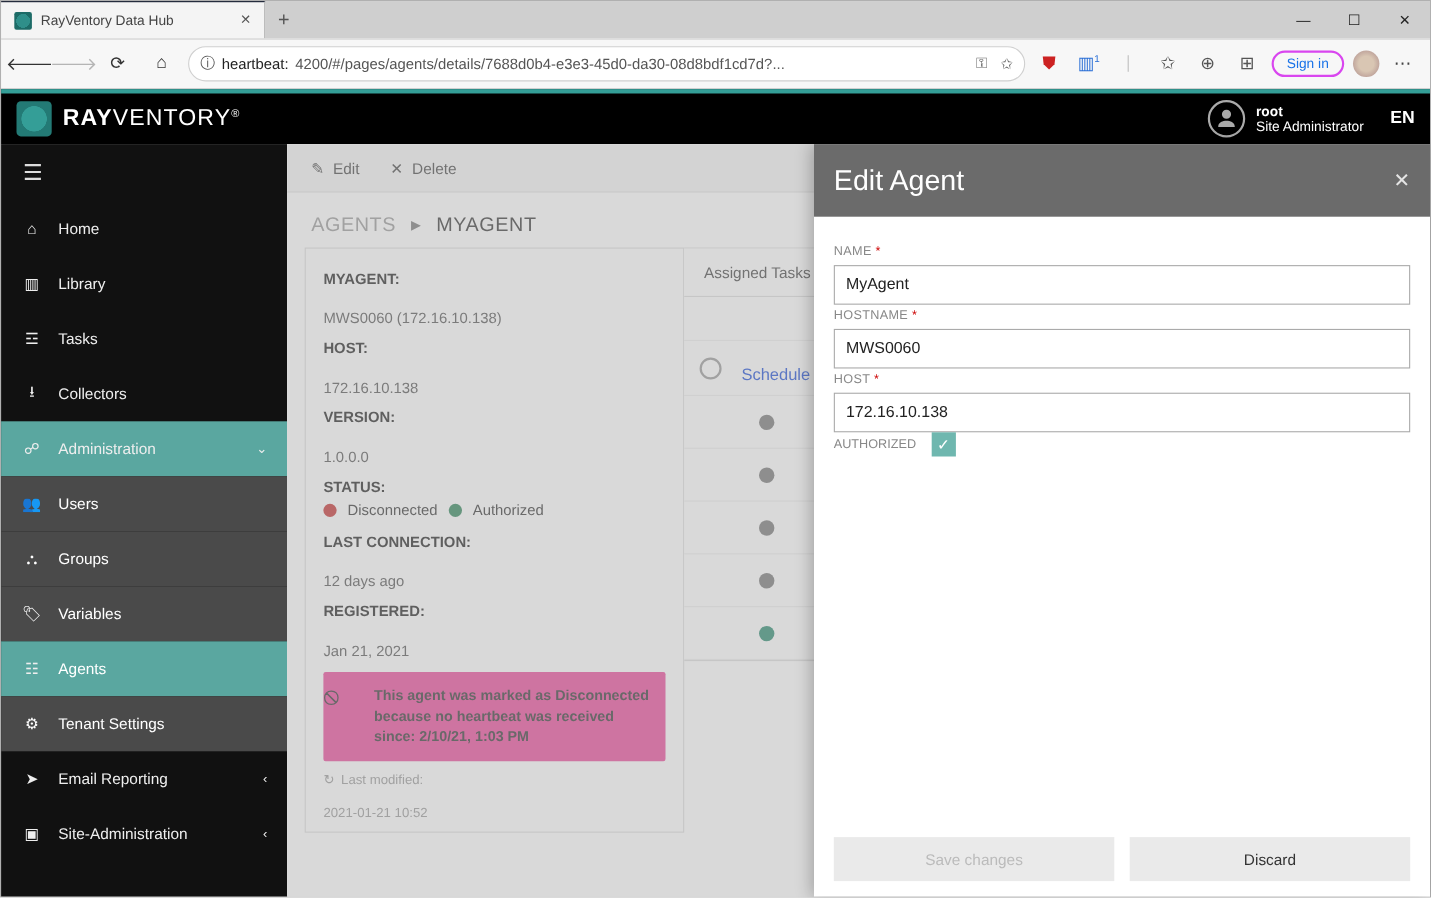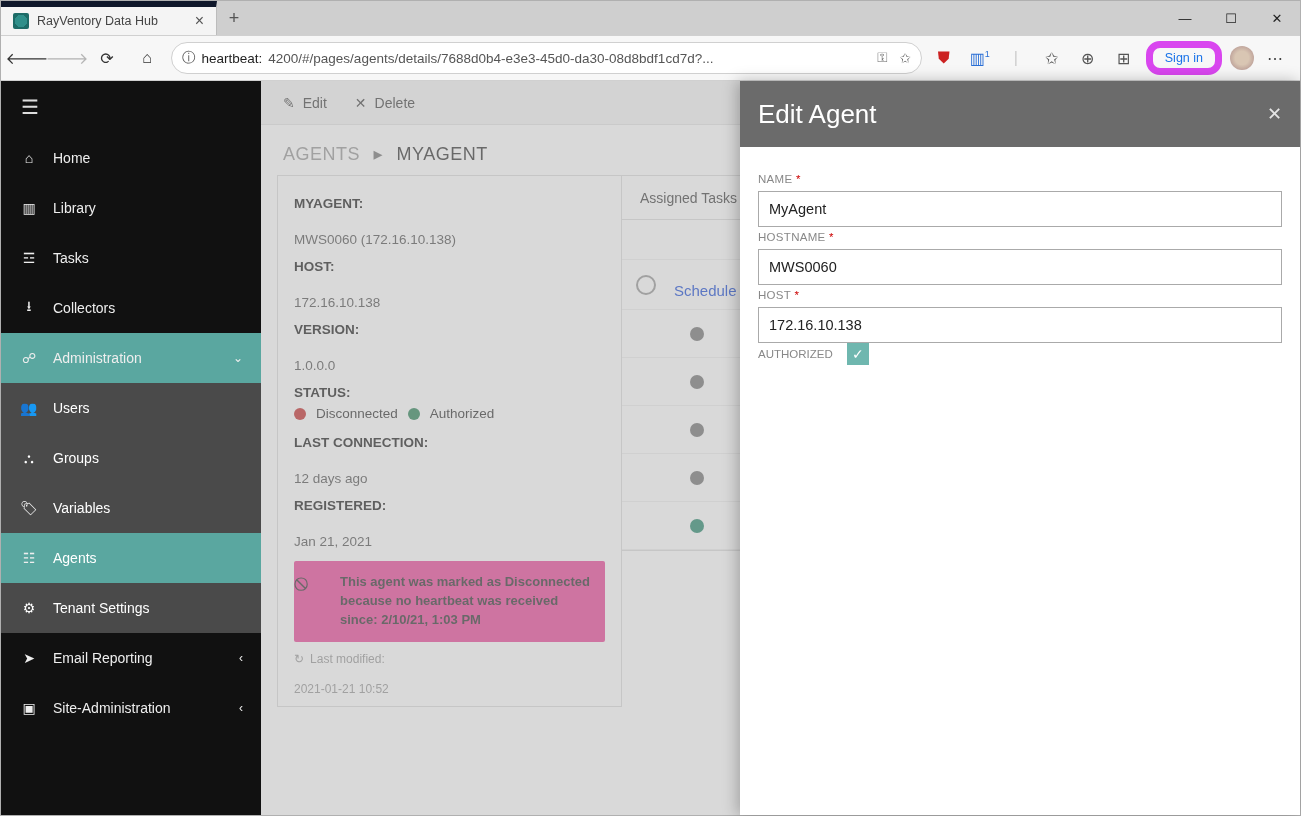--- a/index.html
+++ b/index.html
@@ -1,35 +1,35 @@
 <!DOCTYPE html>
 <html><head>
 <meta charset="utf-8">
 <style>
 * { margin: 0; padding: 0; box-sizing: border-box; font-family: "Segoe UI", Arial, sans-serif; }
 html, body { width: 1301px; height: 816px; overflow: hidden; background: #fff; }
 
 
 .browser { width: 1301px; height: 816px; display: flex; flex-direction: column; border: 1px solid #b0b0b0; background: #e8e8e8; }
 .titlebar { height: 34px; display: flex; align-items: stretch; background: #cfcfcf; }
-.tab { display: flex; align-items: center; gap: 8px; background: #f4f4f4; border-top: 6px solid #0f172a; border-right: 1px solid #bcbcbc; padding: 0 12px; width: 216px; font-size: 12.5px; color: #444; }
+.tab { display: flex; align-items: center; gap: 8px; background: #f4f4f4; border-top: 1px solid #0f172a; border-right: 1px solid #bcbcbc; padding: 0 12px; width: 240px; font-size: 12.5px; color: #444; }
 .favicon { width: 16px; height: 16px; background: radial-gradient(circle at 50% 50%, #2f8f8a 55%, #1d6b67 56% 100%); border-radius: 2px; }
 .tab-close { margin-left: auto; color: #555; font-size: 16px; }
 .newtab { width: 34px; display: flex; align-items: center; justify-content: center; color: #555; font-size: 18px; }
 .wincontrols { margin-left: auto; display: flex; }
 .wincontrols div { width: 46px; display: flex; align-items: center; justify-content: center; font-size: 13px; color: #222; }
 .toolbar { height: 46px; background: #f7f7f7; border-top: 1px solid #d0d0d0; border-bottom: 1px solid #d0d0d0; display: flex; align-items: center; padding: 0 10px; gap: 8px; }
 .nav-btn { width: 32px; height: 32px; display: flex; align-items: center; justify-content: center; color: #333; border-radius: 4px; }
 .nav-btn.disabled { color: #b5b5b5; }
 .addr { flex: 1; display: flex; align-items: center; gap: 6px; height: 32px; border: 1px solid #d0d0d0; border-radius: 16px; background: #fff; padding: 0 10px; font-size: 13.5px; color: #555; }
 .addr .host { color: #222; }
 .addr-right { margin-left: auto; display: flex; gap: 12px; align-items: center; color: #666; }
 .tb-icon { width: 28px; display: flex; justify-content: center; color: #555; font-size: 16px; }
 .shield { color: #c22; }
-.signin { border: 7px solid #d946ef; color: #1a73e8; border-radius: 14px; padding: 3px 12px; font-size: 12.5px; }
+.signin { border: 2px solid #d946ef; color: #1a73e8; border-radius: 14px; padding: 3px 12px; font-size: 12.5px; }
 .avatar-small { width: 24px; height: 24px; border-radius: 50%; background: radial-gradient(circle, #d9c6b3 40%, #a88 100%); }
 .dots { color: #444; letter-spacing: 2px; }
 
 
 .app { flex: 1; display: flex; flex-direction: column; position: relative; min-height: 0; }
 .brandbar { height: 50px; background: #000; display: flex; align-items: center; padding: 0 14px; color: #fff; border-top: 4px solid #349e97; }
 .brandlogo { width: 32px; height: 32px; background: radial-gradient(circle, #349e97 50%, #237a75 52%); border-radius: 4px; margin-right: 10px; }
 .brandtext { font-size: 21px; letter-spacing: 1px; font-weight: 300; }
 .brandtext b { font-weight: 700; }
 .branduser { margin-left: auto; display: flex; align-items: center; gap: 10px; }
@@ -135,20 +135,36 @@
     <div class="tb-icon" style="color:#ccc;">|</div>
     <div class="tb-icon">✩</div>
     <div class="tb-icon">⊕</div>
     <div class="tb-icon">⊞</div>
     <div class="signin">Sign in</div>
     <div class="avatar-small"></div>
     <div class="tb-icon dots">⋯</div>
   </div>
 
   <div class="app">
+    <div class="brandbar">
+      <div class="brandlogo"></div>
+      <div class="brandtext"><b>RAY</b><span>VENTORY</span><sup style="font-size:10px;">®</sup></div>
+      <div class="branduser">
+        <div class="user-circle">
+          <svg viewBox="0 0 24 24">
+              <path d="M12 12a5 5 0 1 0-5-5 5 5 0 0 0 5 5zm0 2c-4 0-9 2-9 6v1h18v-1c0-4-5-6-9-6z"></path>
+            </svg>
+        </div>
+        <div class="user-text">
+          <div class="name">root</div>
+          <div>Site Administrator</div>
+        </div>
+        <div class="lang">EN</div>
+      </div>
+    </div>
 
     <div class="body">
 
       <div class="sidebar">
         <div class="hamburger">☰</div>
         <div class="navitem">
             <span class="ico">⌂</span>
             <span>Home</span>
           </div>
         <div class="navitem">
@@ -295,18 +311,22 @@
             </div>
             <div class="fld">
               <label><span>HOST</span> <span class="req">*</span></label>
               <input type="text" value="172.16.10.138" style="">
             </div>
             <div class="chk-row">
               <span>AUTHORIZED</span>
               <span class="chk">✓</span>
             </div>
           </div>
+          <div class="panel-foot">
+            <button class="btn disabled">Save changes</button>
+            <button class="btn">Discard</button>
+          </div>
         </div>
 
       </div>
     </div>
   </div>
 </div>
 
 </body></html>

